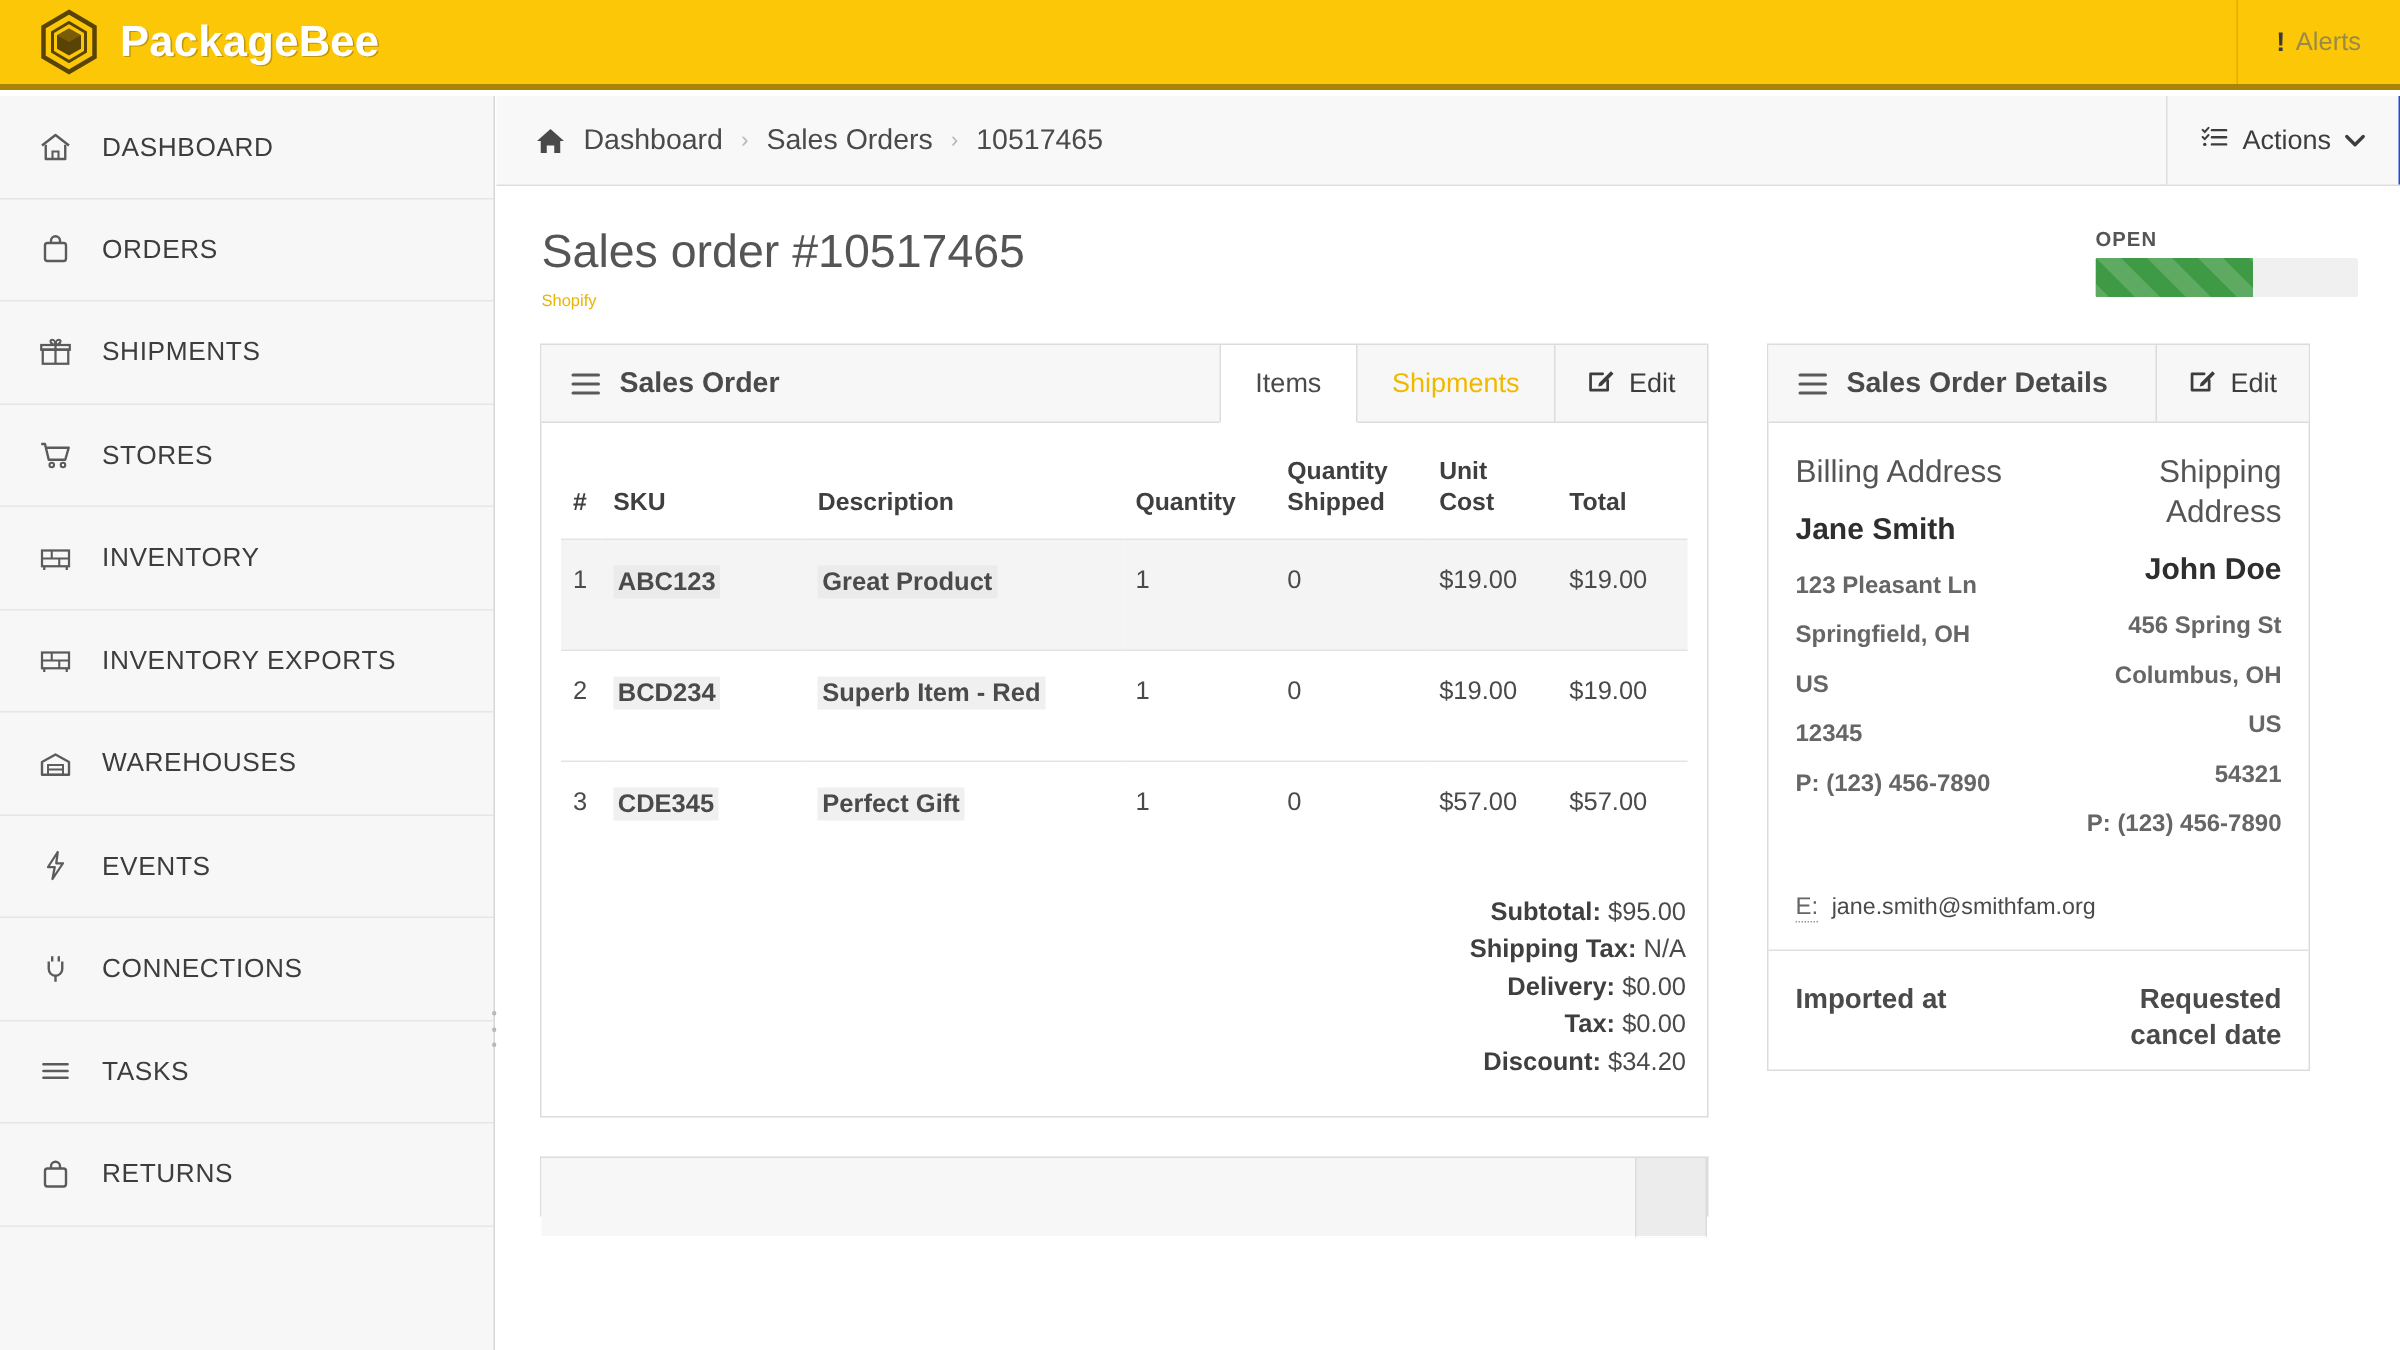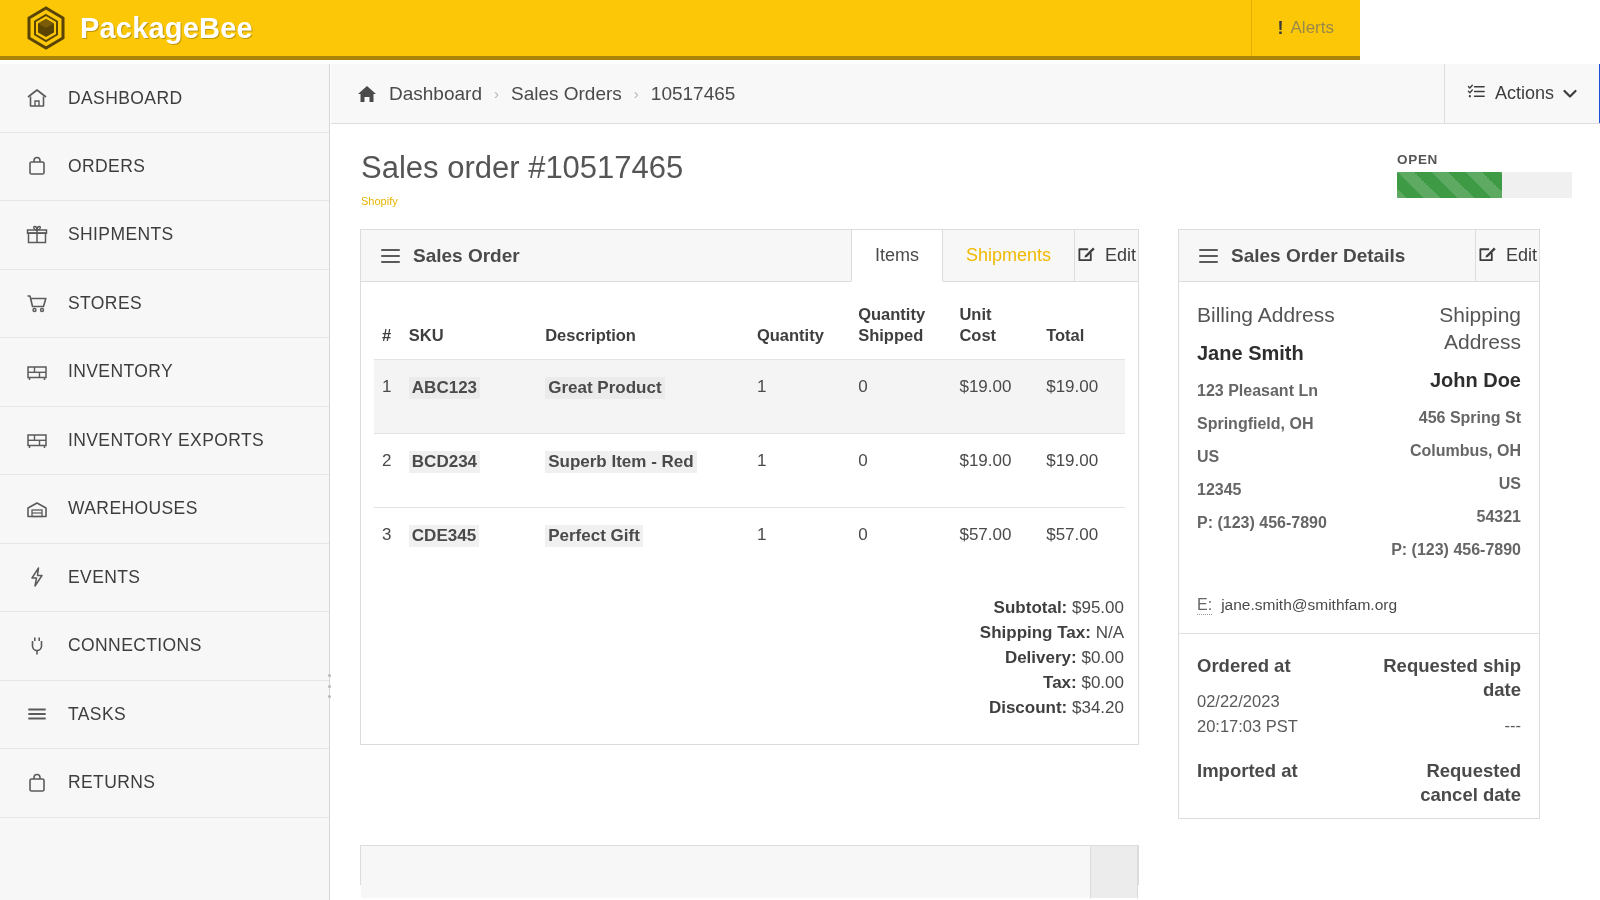--- a/index.html
+++ b/index.html
@@ -5,21 +5,21 @@
   * { box-sizing: border-box; margin: 0; padding: 0; }
   html, body {
     width: 1600px; height: 900px;
     font-family: "Liberation Sans", sans-serif;
     background: #ffffff; overflow: hidden;
     -webkit-font-smoothing: antialiased;
   }
 
   
   .topbar {
-    position: absolute; top: 0; left: 0; width: 1360px; height: 60px;
+    position: absolute; top: 0; left: 0; width: 1600px; height: 60px;
     background: #fbc707; border-bottom: 4px solid #a8850a;
     display: flex; align-items: stretch;
   }
   .brand {
     display: flex; align-items: center; gap: 14px;
     padding: 0 22px 0 26px;
   }
   .brand-logo { width: 40px; height: 44px; flex: 0 0 40px; }
   .brand-name {
     font-size: 29px; font-weight: bold; color: #ffffff;
@@ -153,21 +153,21 @@
     border-left: 1px solid #dcdcdc;
   }
   .tab.active {
     background: #ffffff; color: #4a4a4a;
     border-bottom: 1px solid #ffffff; margin-bottom: -1px;
     border-right: 1px solid #dcdcdc;
   }
   .tab.link { color: #f0b900; border-left: none; }
   .edit-btn {
     display: flex; align-items: center; gap: 9px;
-    padding: 0 2px; border-left: 1px solid #dcdcdc;
+    padding: 0 21px; border-left: 1px solid #dcdcdc;
     font-size: 18px; color: #3d3d3d; cursor: pointer;
   }
 
   
   .tblwrap { padding: 0 13px; }
   table.items { width: 100%; border-collapse: collapse; }
   table.items th {
     font-size: 16.5px; font-weight: bold; color: #3f3f3f;
     vertical-align: bottom; text-align: left;
     padding: 22px 8px 14px 8px; line-height: 1.25;
@@ -575,31 +575,20 @@
         </div>
       </div>
 
       <div class="email-row">
         <span class="abbr">E:</span>
         <span class="email-val">jane.smith@smithfam.org</span>
       </div>
 
       <div class="dates-grid">
         <div class="date-col">
-          <div class="date-head">Ordered at</div>
-          <div class="date-val">02/22/2023</div>
-          <div class="date-val">20:17:03 PST</div>
-        </div>
-        <div class="date-col right">
-          <div class="date-head">Requested ship date</div>
-          <div class="date-val">---</div>
-        </div>
-      </div>
-      <div class="dates-grid">
-        <div class="date-col">
           <div class="date-head">Imported at</div>
         </div>
         <div class="date-col right">
           <div class="date-head">Requested cancel date</div>
         </div>
       </div>
     </section>
   </div>
 
   <div class="card-bottom">

